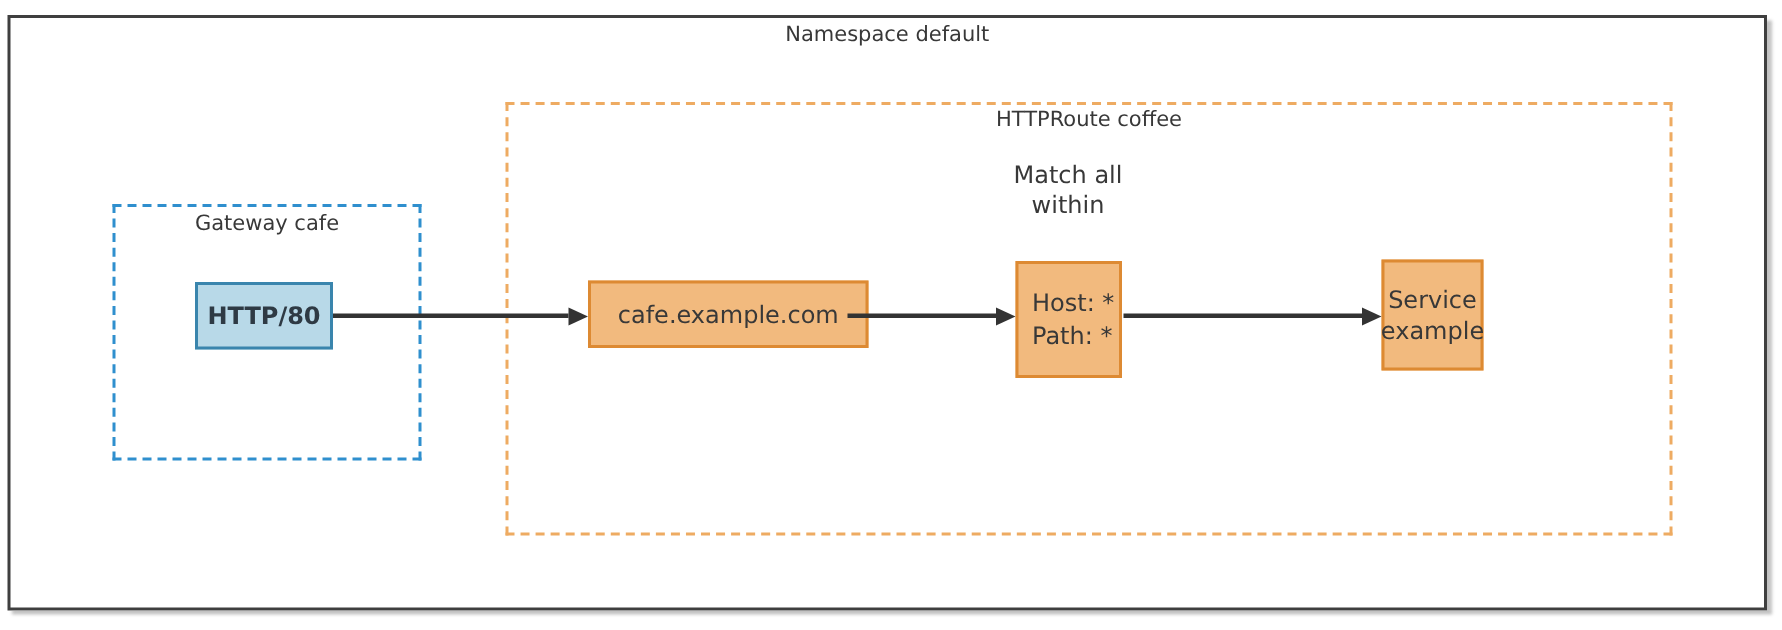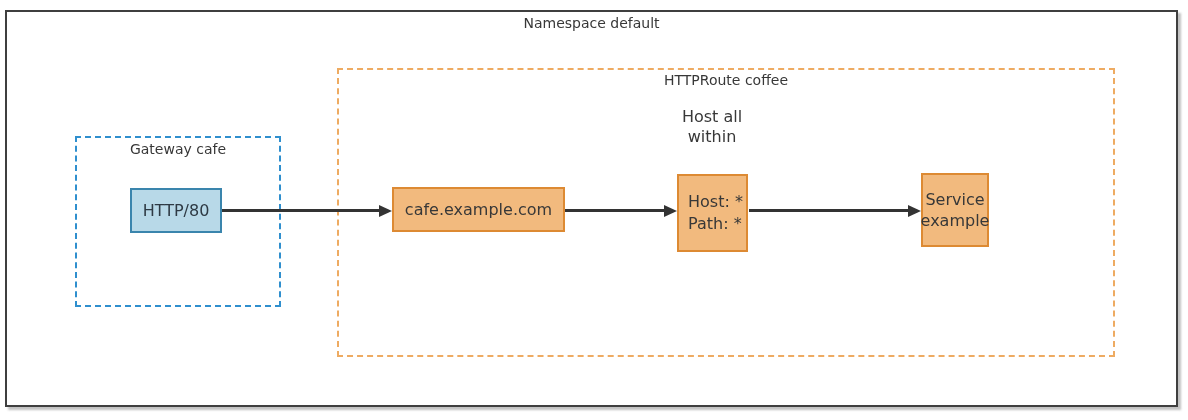--- a/index.html
+++ b/index.html
@@ -49,28 +49,29 @@
     align-items: center;
     justify-content: center;
     font-size: 16px;
     line-height: 21px;
     text-align: center;
   }
   .blue-box {
     background: #b8d9e8;
     border: 2px solid #3a85ad;
     color: #2e3a44;
+    font-weight: bold;
   }
   .orange-box {
     background: #f2ba7e;
     border: 2px solid #dd8a33;
     color: #383838;
   }
   .listener-node  { left: 130px; top: 188px; width: 92px;  height: 45px; }
-  .hostname-node  { left: 392px; top: 187px; width: 173px; height: 45px; }
+  .hostname-node  { left: 392px; top: 187px; width: 187px; height: 45px; }
   .match-node     { left: 677px; top: 174px; width: 71px;  height: 78px;
                     align-items: flex-start; padding-left: 9px; line-height: 22px; }
   .service-node   { left: 921px; top: 173px; width: 68px;  height: 74px; }
 
   
   .note {
     font-size: 16px;
     line-height: 20px;
     text-align: center;
     color: #383838;
@@ -126,21 +127,21 @@
     <span>Host: *</span>
     <span>Path: *</span>
   </div>
 
   <div class="box orange-box service-node">
     <span>Service</span>
     <span>example</span>
   </div>
 
   <div class="note note-match-all">
-    <div>Host all</div>
+    <div>Match all</div>
     <div>within</div>
   </div>
 
 
   <div class="arrow arrow-1">
     <div class="arrow-line"></div>
     <div class="arrow-head"></div>
   </div>
 
   <div class="arrow arrow-2">

